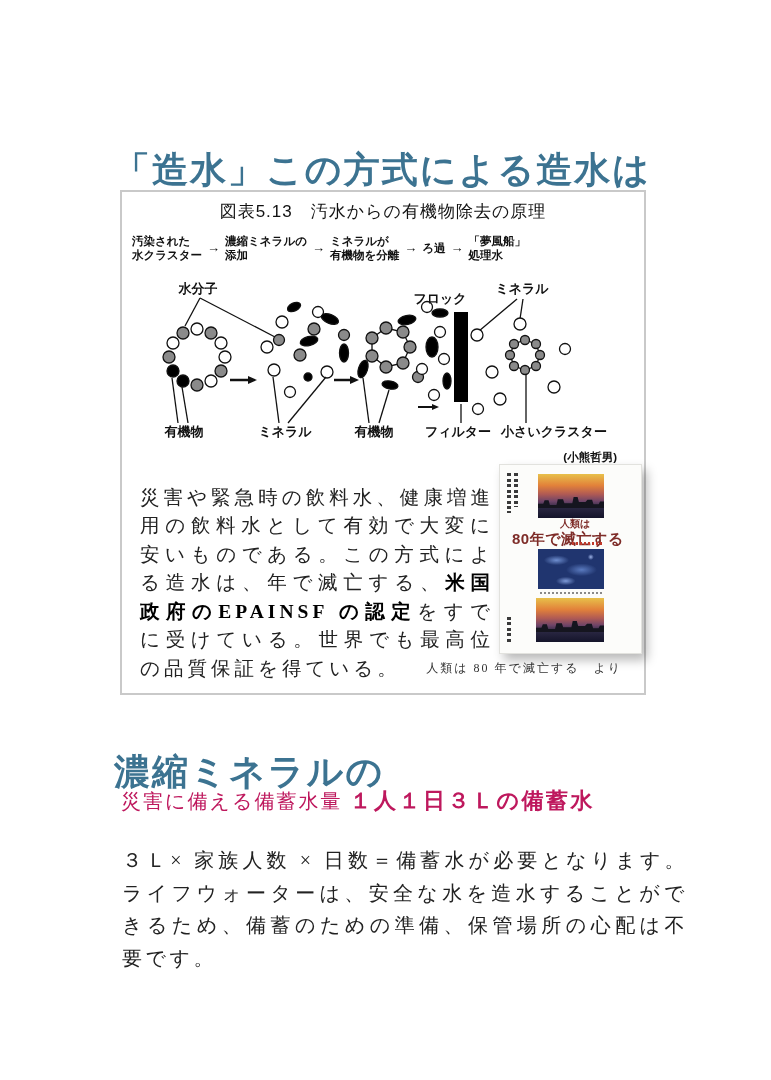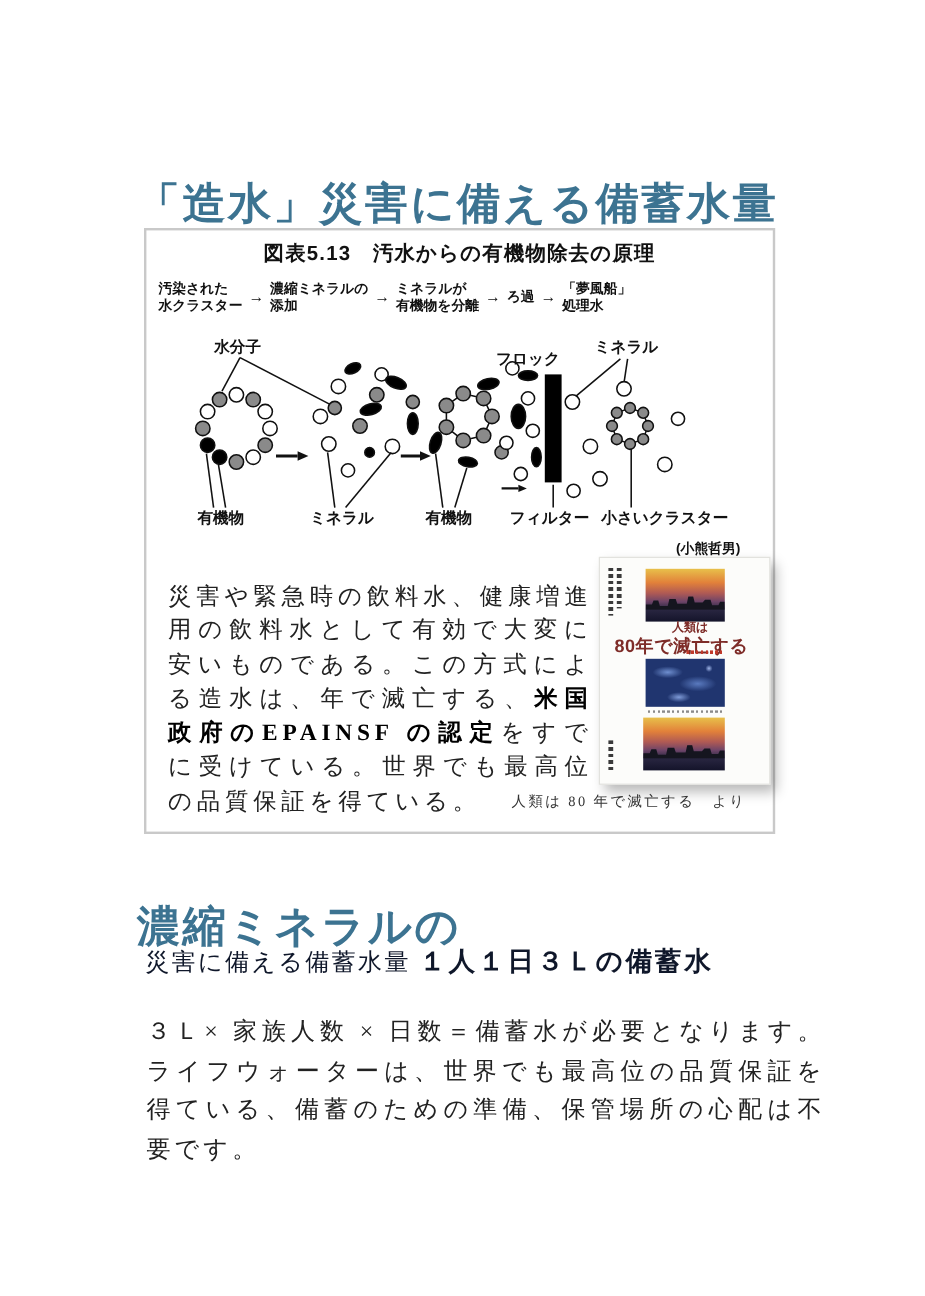--- a/index.html
+++ b/index.html
@@ -13,21 +13,21 @@
   #title2{position:absolute;left:114px;top:718px;font-size:36px;letter-spacing:2px;}
 
   
   #figure-box{
     position:absolute;left:120px;top:190px;width:522px;height:501px;
     border:2px solid #c9c9c9;background:#fff;
   }
   #figure-title{
     position:absolute;left:0;top:8px;width:100%;text-align:center;
     font-family:"Liberation Sans","DejaVu Sans",sans-serif;
-    font-weight:bold;font-size:17px;color:#111;letter-spacing:1px;
+    font-weight:normal;font-size:17px;color:#111;letter-spacing:1px;
   }
   #flow-row{
     position:absolute;left:10px;top:42px;width:500px;
     display:flex;align-items:center;gap:4px;
     font-family:"Liberation Sans","DejaVu Sans",sans-serif;
     font-weight:bold;font-size:11.5px;color:#111;line-height:1.25;
   }
   .flow-step{white-space:pre-line;}
   .flow-arrow{font-size:13px;padding:0 1px;}
   #diagram-svg{position:absolute;left:0px;top:85px;}
@@ -89,33 +89,33 @@
   #book-author-marks{left:7px;top:8px;height:40px;width:4px;}
   #book-author-marks2{left:14px;top:8px;height:34px;width:4px;}
   #book-publisher-marks{left:7px;top:152px;height:26px;width:4px;}
 
   #fig-caption{
     position:absolute;right:22px;top:468px;font-size:12px;
     letter-spacing:2px;color:#333;
   }
 
   #stockpile-lead{
-    position:absolute;left:121px;top:786px;font-size:20px;letter-spacing:2px;color:#0f172a;
+    position:absolute;left:121px;top:786px;font-size:20px;letter-spacing:2px;color:#be185d;
   }
   #stockpile-lead .lead-bold{font-weight:bold;font-size:22px;letter-spacing:2.5px;}
   #stockpile-body{
     position:absolute;left:122px;top:824px;width:566px;
     font-size:20px;line-height:32.5px;letter-spacing:3.5px;
     text-align:justify;color:#222;
   }
 </style>
 </head>
 <body>
 
-<h1 id="title1" class="h-blue">「造水」災害に備える備蓄水量</h1>
+<h1 id="title1" class="h-blue">「造水」この方式による造水は</h1>
 
 <div id="figure-box">
   <div id="figure-title">図表5.13　汚水からの有機物除去の原理</div>
 
   <div id="flow-row">
     <span class="flow-step">汚染された
 水クラスター</span>
     <span class="flow-arrow">→</span>
     <span class="flow-step">濃縮ミネラルの
 添加</span>
@@ -267,13 +267,13 @@
     <div class="tiny-vtext" id="book-publisher-marks"></div>
   </div>
 
   <div id="fig-caption">人類は 80 年で滅亡する　より</div>
 </div>
 
 <h2 id="title2" class="h-blue">濃縮ミネラルの</h2>
 
 <div id="stockpile-lead"><span>災害に備える備蓄水量 </span><span class="lead-bold">１人１日３Ｌの備蓄水</span></div>
 
-<p id="stockpile-body">３Ｌ× 家族人数 × 日数＝備蓄水が必要となります。ライフウォーターは、世界でも最高位の品質保証を得ている、備蓄のための準備、保管場所の心配は不要です。</p>
+<p id="stockpile-body">３Ｌ× 家族人数 × 日数＝備蓄水が必要となります。ライフウォーターは、安全な水を造水することができるため、備蓄のための準備、保管場所の心配は不要です。</p>
 
 </body></html>

